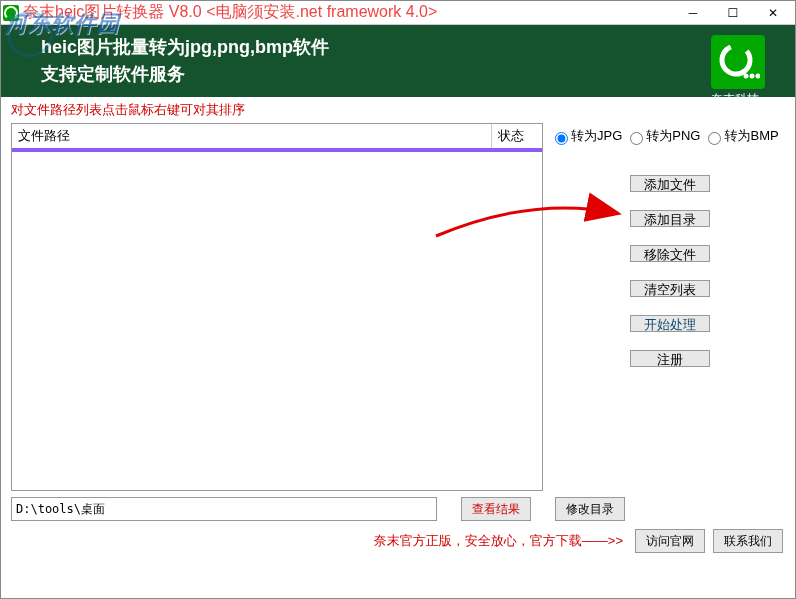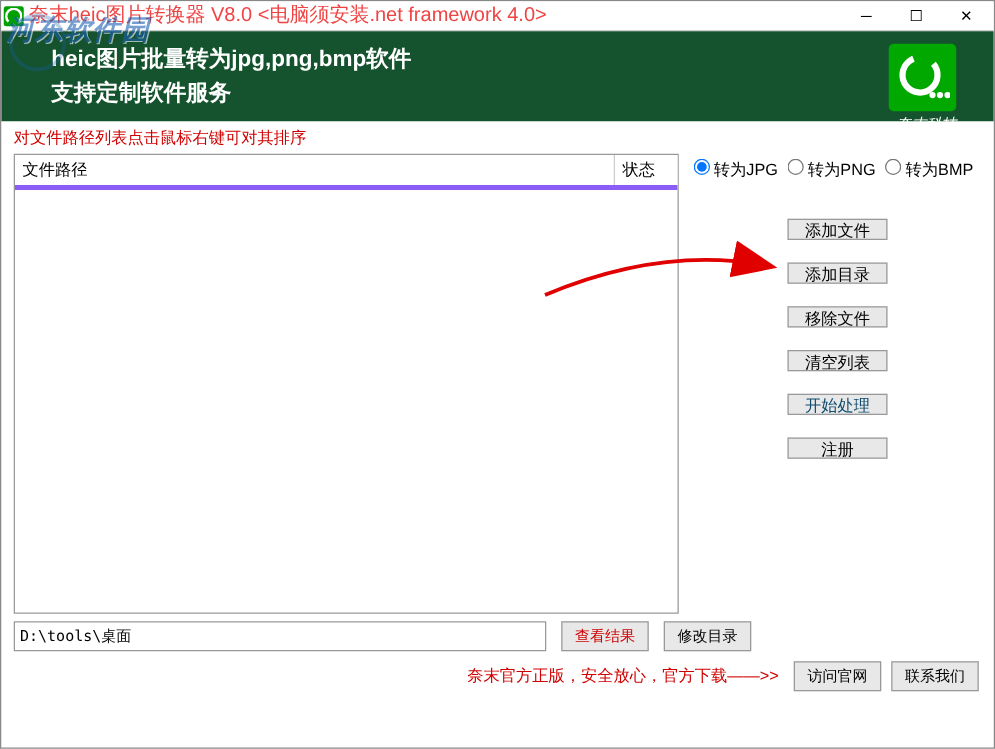--- a/index.html
+++ b/index.html
@@ -7,21 +7,21 @@
     
     .titlebar { height: 24px; background: #fff; display: flex; align-items: center; padding: 0 2px; border-bottom: 1px solid #ccc; }
     .titlebar-icon { width: 16px; height: 16px; background: #00a000; border-radius: 2px; margin-right: 4px; display: flex; align-items: center; justify-content: center; }
     .titlebar-icon::after { content: ""; width: 10px; height: 10px; border: 2px solid #fff; border-radius: 50%; border-bottom-color: transparent; }
     .titlebar-text { font-size: 16px; color: #ef4444; flex: 1; }
     .win-controls { display: flex; }
     .win-btn { width: 40px; height: 22px; display: flex; align-items: center; justify-content: center; font-size: 12px; cursor: pointer; }
     
     .banner { height: 72px; background: #14532d; position: relative; display: flex; align-items: center; padding-left: 40px; }
     .banner-text { color: #fff; font-size: 18px; font-weight: bold; line-height: 1.5; }
-    .logo-box { position: absolute; right: 30px; top: 10px; text-align: right; font-style: italic; }
+    .logo-box { position: absolute; right: 30px; top: 10px; text-align: left; }
     .logo-img { width: 54px; height: 54px; background: #00a800; border-radius: 4px; display: flex; align-items: center; justify-content: center; margin-bottom: 2px; }
     .logo-img svg { width: 44px; height: 44px; }
     .logo-text { color: #fff; font-size: 12px; }
     
     .watermark { position: absolute; top: 8px; left: 4px; z-index: 10; opacity: 0.6; }
     .watermark-text { font-size: 22px; font-weight: bold; color: #1a5fb4; text-shadow: 1px 1px 0 #fff; font-style: italic; letter-spacing: 1px; }
     .watermark-circle { position: absolute; top: 2px; left: 2px; width: 46px; height: 46px; border: 3px solid #1a5fb4; border-radius: 50%; opacity: 0.5; }
     
     .hint-bar { padding: 4px 10px; font-size: 13px; color: #d00000; }
     
@@ -31,28 +31,28 @@
     
     .table-box { border: 1px solid #999; height: 368px; background: #fff; }
     .table-header { display: flex; border-bottom: 4px solid #8b5cf6; background: #fff; }
     .th { padding: 3px 6px; font-size: 13px; border-right: 1px solid #ccc; }
     .th-path { flex: 1; }
     .th-status { width: 50px; border-right: none; }
     
     .arrow-annotation { position: absolute; top: 180px; left: 430px; pointer-events: none; z-index: 5; }
     
     .radio-row { display: flex; gap: 8px; margin-bottom: 30px; font-size: 13px; align-items: center; }
-    .radio-item { display: flex; align-items: flex-start; gap: 3px; cursor: pointer; white-space: nowrap; }
+    .radio-item { display: flex; align-items: flex-end; gap: 3px; cursor: pointer; white-space: nowrap; }
     .radio-item input { cursor: pointer; }
     
     .btn-col { display: flex; flex-direction: column; gap: 18px; align-items: center; }
     .action-btn { width: 80px; height: 17px; background: #e8e8e8; border: 1px solid #999; font-size: 13px; cursor: pointer; }
     .action-btn.primary { color: #0c4a6e; }
     
-    .bottom-row { display: flex; align-items: center; padding: 6px 10px; gap: 12px; }
+    .bottom-row { display: flex; align-items: center; padding: 6px 10px; gap: 24px; }
     .path-input { flex: 1; max-width: 426px; height: 24px; border: 1px solid #999; padding: 0 4px; font-size: 12px; font-family: Consolas, monospace; }
     .small-btn { height: 24px; padding: 0 10px; background: #e8e8e8; border: 1px solid #999; font-size: 12px; cursor: pointer; }
     .small-btn.red { color: #d00000; }
     
     .footer { display: flex; align-items: center; justify-content: flex-end; padding: 2px 12px 6px; gap: 8px; }
     .footer-text { color: #d00000; font-size: 13px; margin-right: 4px; }
   </style>
 </head>
 <body>
 

